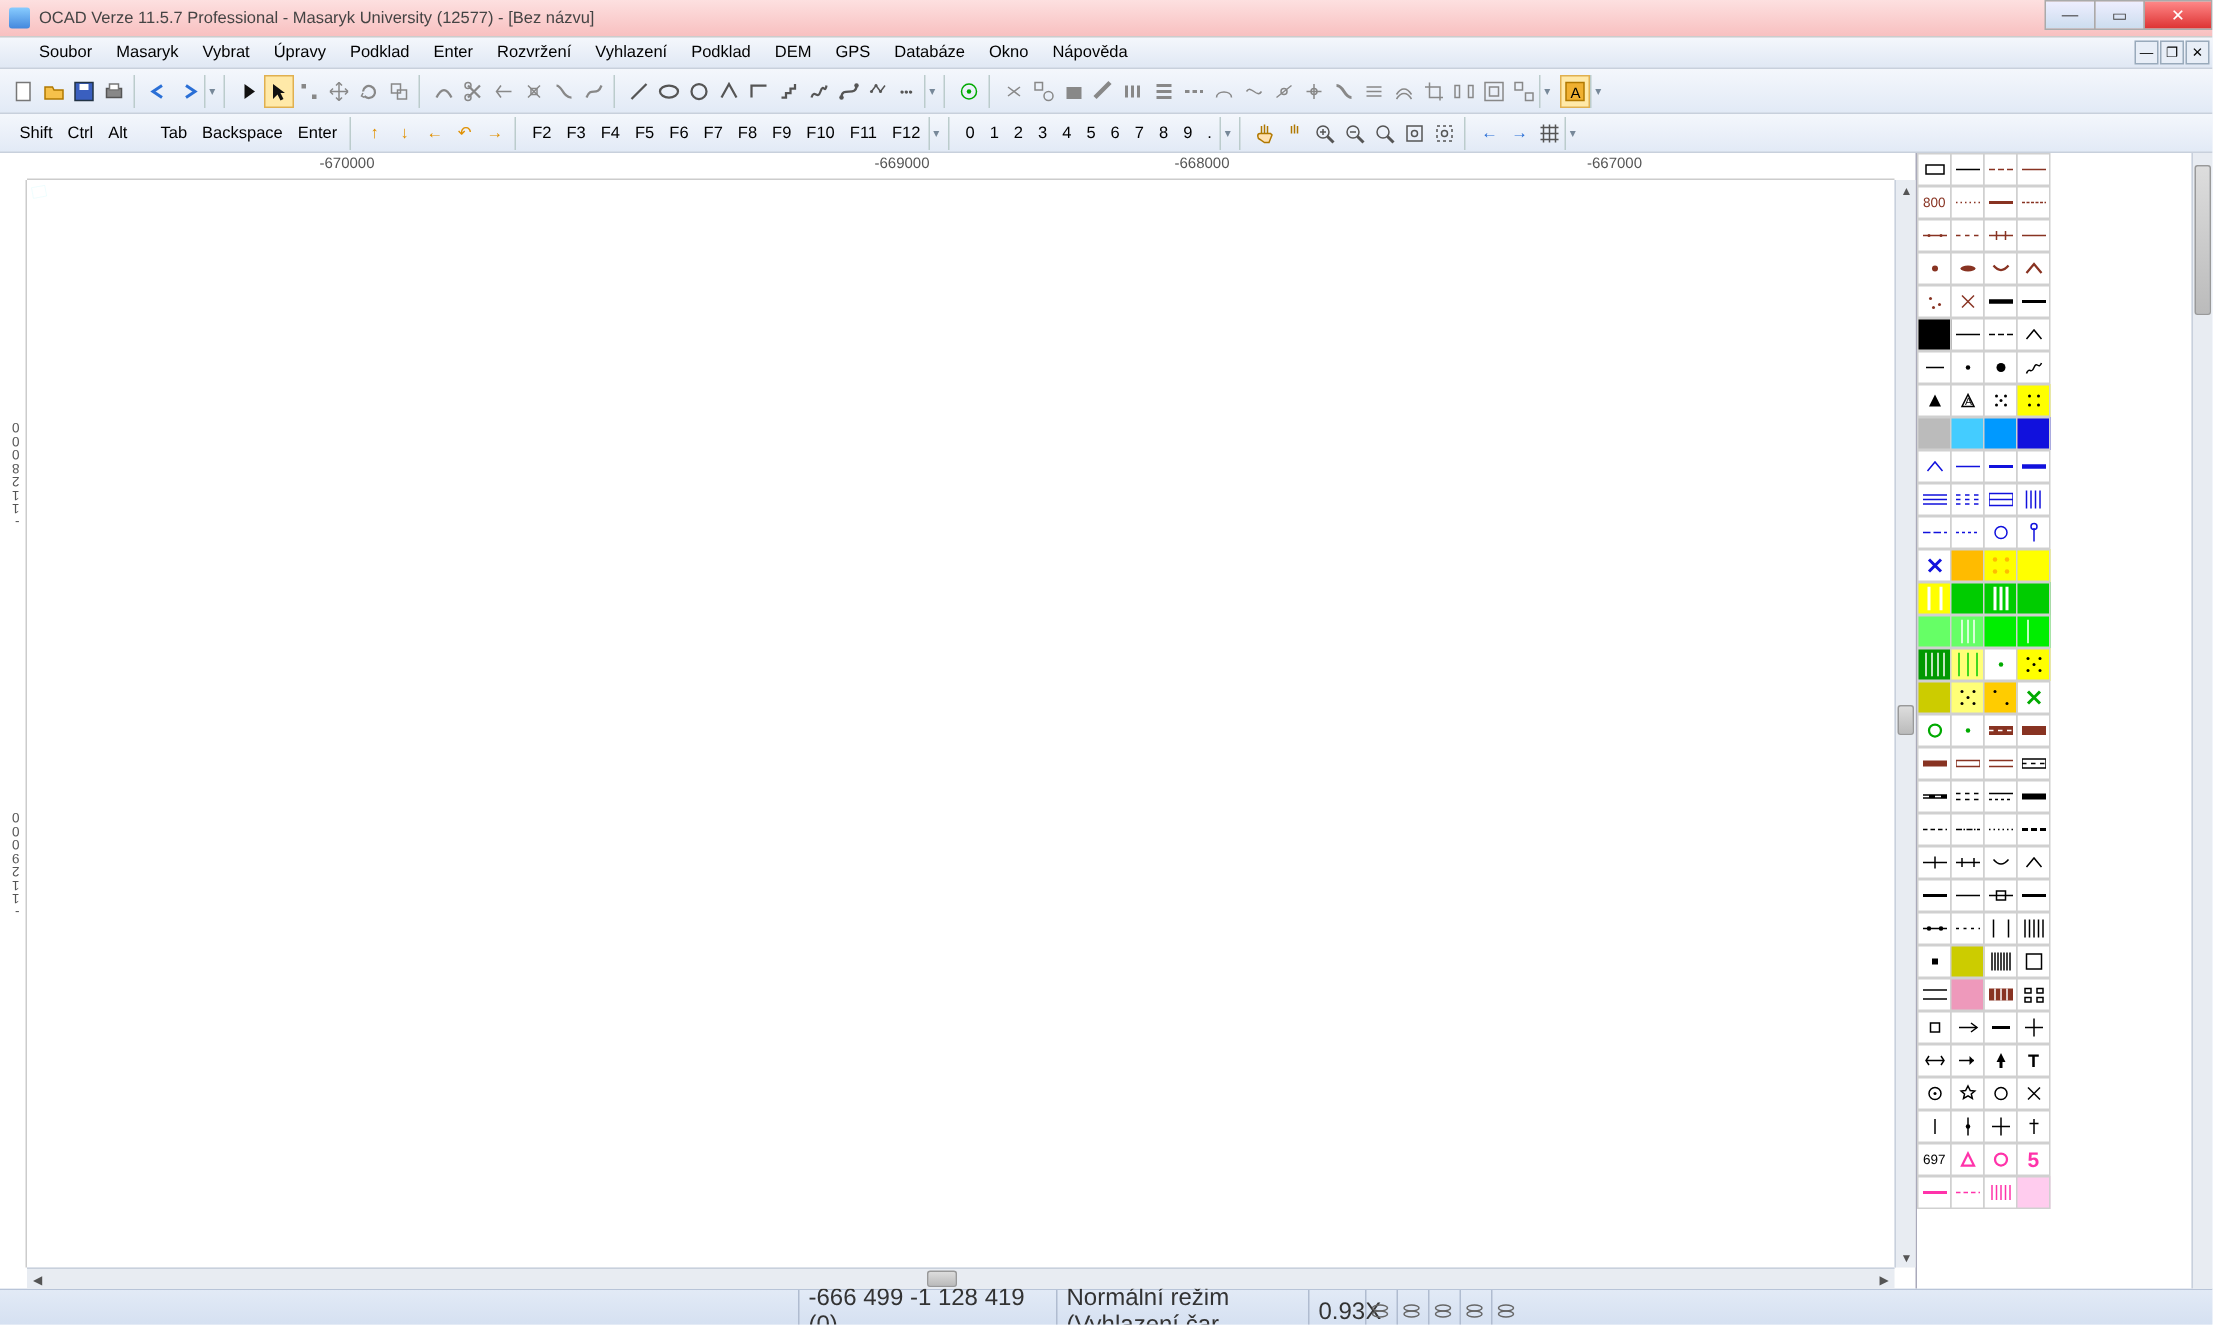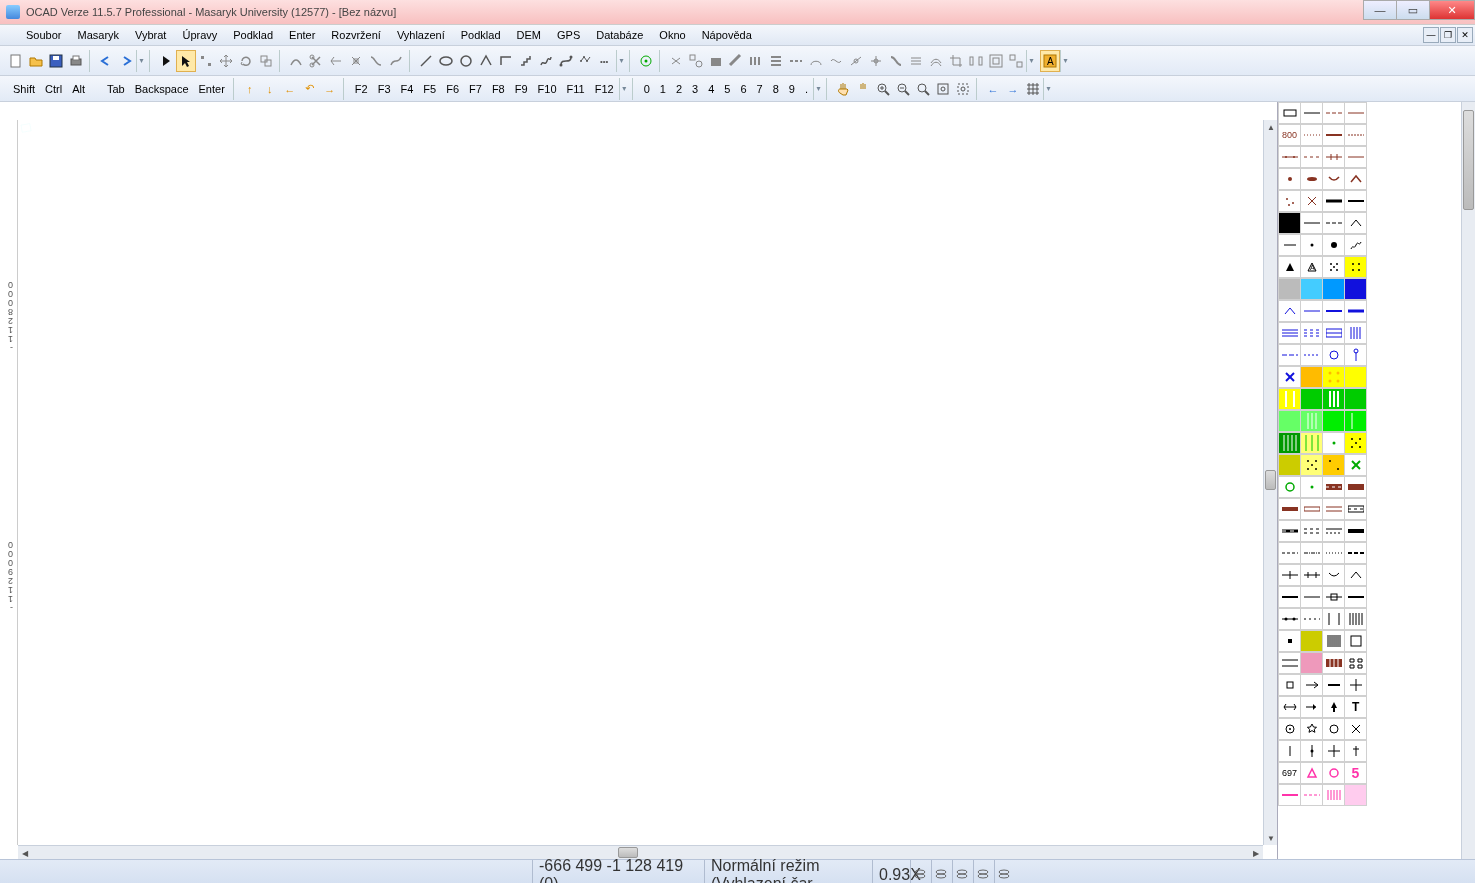--- a/index.html
+++ b/index.html
@@ -588,20 +588,26 @@
   <div class="tb-btn">
       <svg>
         <path d="M4 2v12M8 2v12M12 2v12M2 4h12M2 8h12M2 12h12" stroke="#555"></path>
       </svg>
     </div>
   <div class="tb-group-end">▾</div>
 </div>
 
 <div class="workspace">
   <div class="canvas-area">
+    <div class="ruler-h">
+      <span style="left:195px">-670000</span>
+      <span style="left:565px">-669000</span>
+      <span style="left:765px">-668000</span>
+      <span style="left:1040px">-667000</span>
+    </div>
     <div class="ruler-v">
       <div class="vlabel" style="top:160px;font-size:9px;line-height:9px">-<br>1<br>1<br>2<br>8<br>0<br>0<br>0</div>
       <div class="vlabel" style="top:420px;font-size:9px;line-height:9px">-<br>1<br>1<br>2<br>9<br>0<br>0<br>0</div>
     </div>
     <div class="canvas">
       <svg width="100%" height="100%" viewBox="0 0 1246 725">
         <polygon points="235,140 920,20 1020,570 335,695" fill="none" stroke="#22e6ee" stroke-width="4"></polygon>
       </svg>
     </div>
     <div class="vscroll">

